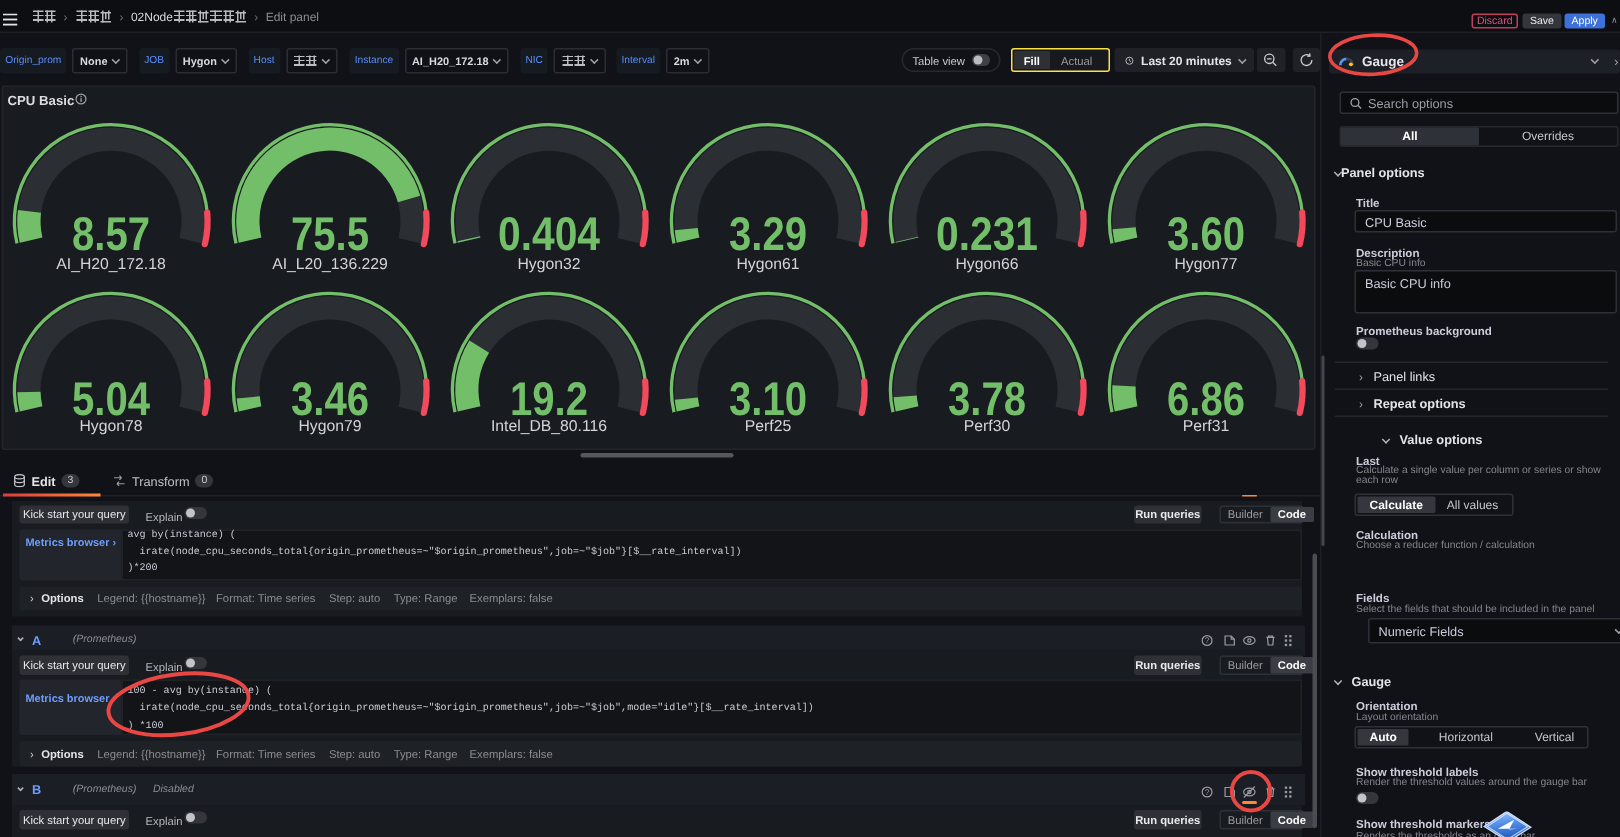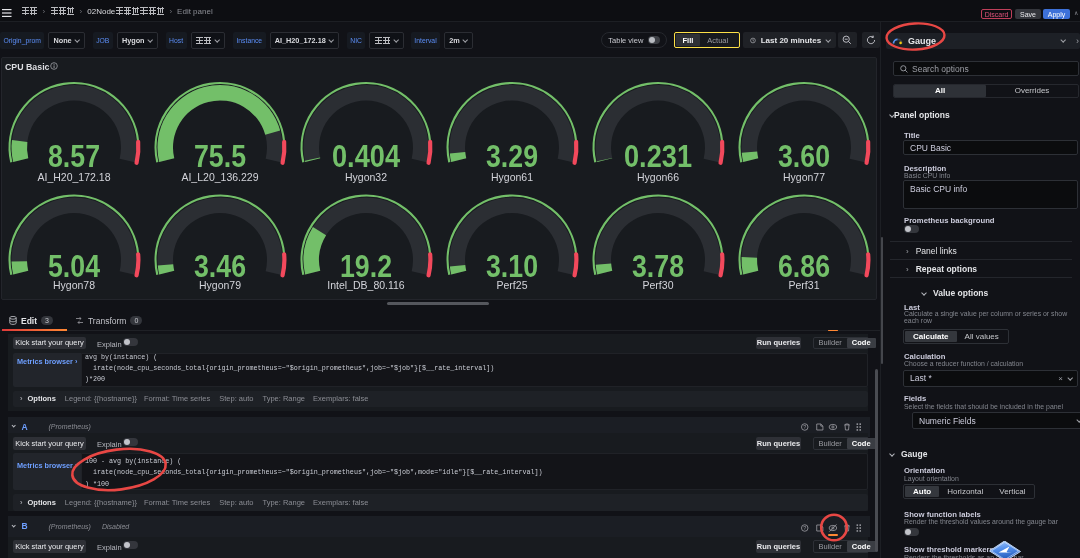--- a/index.html
+++ b/index.html
@@ -389,41 +389,37 @@
       <span style="margin-left:7px;font-size:8.5px;font-weight:bold;color:#e3e4e7">Value options</span>
     </div>
 <div class="abs lbl" style="left:904px;top:303px">Last</div>
 <div class="abs sub" style="left:904px;top:311px;width:172px;line-height:6.6px">Calculate a single value per column or series or show each row</div>
 <div class="abs row" style="left:903px;top:328.5px;height:15px;border:1px solid #2d3036;border-radius:2px;background:#111217;padding:1px">
  <span style="background:#34373d;color:#fff;font-weight:bold;font-size:8px;height:100%;display:inline-flex;align-items:center;padding:0 8px;border-radius:1px">Calculate</span>
  <span style="color:#c6c7cb;font-size:8px;padding:0 8px">All values</span>
 </div>
 <div class="abs lbl" style="left:904px;top:351.5px">Calculation</div>
 <div class="abs sub" style="left:904px;top:360px">Choose a reducer function / calculation</div>
-<div class="inp" style="left:903px;top:369.5px;width:175px;height:17px">Last *
- <span style="position:absolute;right:14px;color:#9d9fa6;font-size:8px">×</span>
- <span class="caret" style="position:absolute;right:4px"></span>
-</div>
 <div class="abs lbl" style="left:904px;top:394px">Fields</div>
 <div class="abs sub" style="left:904px;top:402.5px">Select the fields that should be included in the panel</div>
 <div class="inp" style="left:912px;top:412px;width:175px;height:17px">Numeric Fields
  <span class="caret" style="position:absolute;right:4px"></span>
 </div>
 <div class="abs row" style="left:890px;top:449px">
       <span class="chev"></span>
       <span style="margin-left:7px;font-size:8.5px;font-weight:bold;color:#e3e4e7">Gauge</span>
     </div>
 <div class="abs lbl" style="left:904px;top:466px">Orientation</div>
 <div class="abs sub" style="left:904px;top:474.5px">Layout orientation</div>
 <div class="abs row" style="left:903px;top:483.5px;height:15px;border:1px solid #2d3036;border-radius:2px;background:#111217;padding:1px">
  <span style="background:#34373d;color:#fff;font-weight:bold;font-size:8px;height:100%;display:inline-flex;align-items:center;padding:0 8px;border-radius:1px">Auto</span>
- <span style="color:#c6c7cb;font-size:8px;padding:0 8px">Horizontal</span>
+ <span style="color:#c6c7cb;font-size:8px;padding:0 20px">Horizontal</span>
  <span style="color:#c6c7cb;font-size:8px;padding:0 8px">Vertical</span>
 </div>
-<div class="abs lbl" style="left:904px;top:509.5px">Show function labels</div>
+<div class="abs lbl" style="left:904px;top:509.5px">Show threshold labels</div>
 <div class="abs sub" style="left:904px;top:518px">Render the threshold values around the gauge bar</div>
 <div class="toggle" style="left:904px;top:527.5px"></div>
 <div class="abs lbl" style="left:904px;top:545px">Show threshold markers</div>
 <div class="abs sub" style="left:904px;top:553.5px">Renders the thresholds as an outer bar</div>
 
 <svg class="abs" style="left:988px;top:541px" width="34" height="17" viewBox="0 0 34 17">
  <defs>
         <linearGradient id="cg" x1="0" y1="0" x2="0.2" y2="1">
           <stop offset="0" stop-color="#a6c9fa"></stop>
           <stop offset="0.45" stop-color="#5490ec"></stop>

